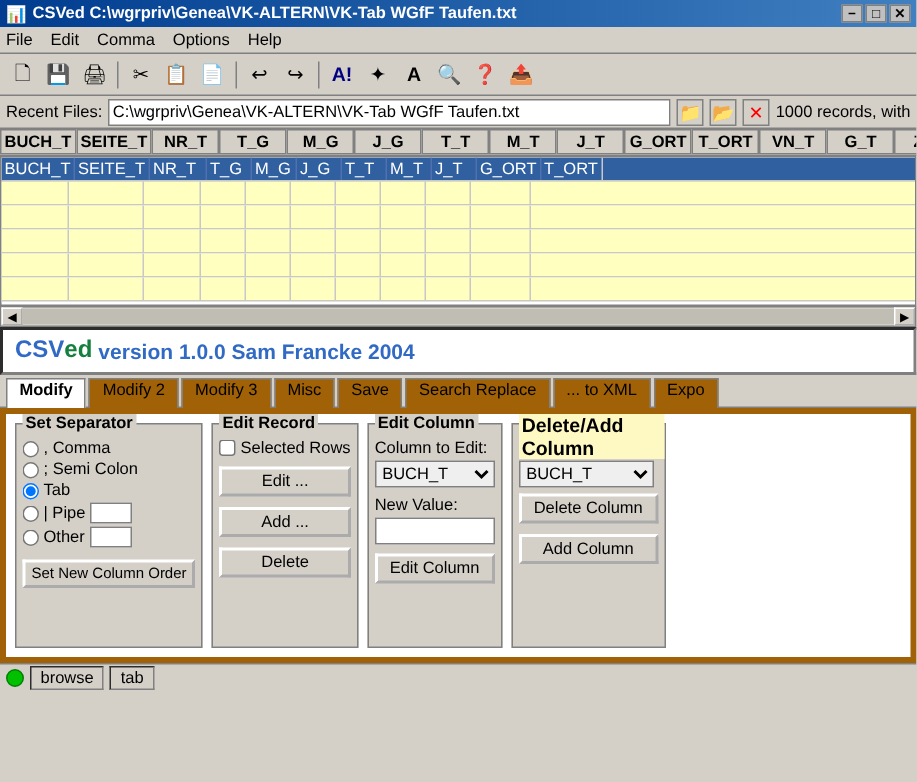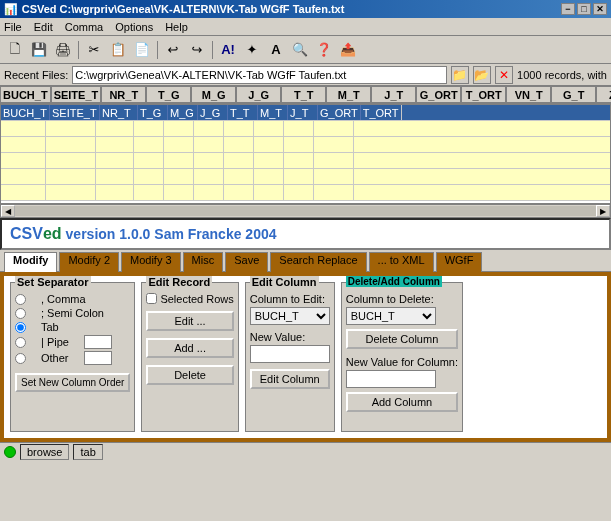--- a/index.html
+++ b/index.html
@@ -205,21 +205,21 @@
       position: absolute;
       top: -7px;
       left: 6px;
       background: #d4d0c8;
       padding: 0 2px;
       font-size: 11px;
       font-weight: bold;
     }
     
     .radio-group { display: flex; flex-direction: column; gap: 2px; margin-top: 4px; }
-    .radio-item { display: flex; align-items: center; gap: 15px; font-size: 11px; }
+    .radio-item { display: flex; align-items: center; gap: 3px; font-size: 11px; }
     .radio-item input[type=radio] { margin: 0; width: 11px; height: 11px; }
     .checkbox-item { display: flex; align-items: flex-start; gap: 3px; font-size: 11px; }
     .checkbox-item input[type=checkbox] { margin: 0; width: 11px; height: 11px; }
     
     .input-field {
       border: 1px solid #808080;
       background: white;
       height: 18px;
       font-size: 11px;
       padding: 0 2px;
@@ -433,21 +433,21 @@
 </div>
 
 <div id="tabs-bar" style="background:#d4d0c8;display:flex;gap:2px;padding:2px 4px 0 4px;height:22px;">
   <div class="tab-btn active">Modify</div>
   <div class="tab-btn">Modify 2</div>
   <div class="tab-btn">Modify 3</div>
   <div class="tab-btn">Misc</div>
   <div class="tab-btn">Save</div>
   <div class="tab-btn">Search Replace</div>
   <div class="tab-btn">... to XML</div>
-  <div class="tab-btn">WGfF</div>
+  <div class="tab-btn">Expo</div>
 </div>
 
 <div id="main-content" style="background:white;border:4px solid #a16207;padding:6px;display:flex;gap:6px;flex:1;min-height:170px;">
 
   <div class="section-panel" style="min-width:90px;padding:6px 4px 4px 4px;position:relative;">
     <div class="section-title" style="position:absolute;top:-7px;left:4px;background:#d4d0c8;padding:0 2px;font-size:11px;font-weight:bold;">Set Separator</div>
     <div class="radio-group" style="margin-top:4px;">
       <label class="radio-item">
         <input type="radio" name="sep" value="comma" style="">
         <span>, Comma</span>
@@ -503,35 +503,31 @@
     <div style="margin-top:6px;">
       <div style="font-size:11px;margin-bottom:2px;">New Value:</div>
       <input type="text" class="input-field" style="width: 80px;">
     </div>
     <div style="margin-top:6px;">
       <button class="action-btn">Edit Column</button>
     </div>
   </div>
 
   <div class="section-panel" style="min-width:100px;padding:6px 4px 4px 4px;position:relative;">
-    <div class="section-title" style="position:absolute;top:-7px;left:4px;background:#14b8a6;padding:0 2px;font-size:10px;font-weight:bold;">Delete/Add Column</div>
+    <div class="section-title" style="position:absolute;top:-7px;left:4px;background:#fef9c3;padding:0 2px;font-size:13px;font-weight:bold;">Delete/Add Column</div>
     <div style="margin-top:4px;">
       <div style="font-size:11px;margin-bottom:2px;">Column to Delete:</div>
       <select style="width:90px;height:18px;font-size:11px;border:1px solid #808080;">
         <option>BUCH_T</option>
       </select>
     </div>
     <div style="margin-top:4px;">
       <button class="action-btn">Delete Column</button>
     </div>
     <div style="margin-top:4px;">
-      <div style="font-size:11px;margin-bottom:2px;">New Value for Column:</div>
-      <input type="text" class="input-field" style="width: 90px;">
-    </div>
-    <div style="margin-top:4px;">
       <button class="action-btn">Add Column</button>
     </div>
   </div>
 
 </div>
 
 <div id="status-bar" style="background:#d4d0c8;border-top:1px solid #808080;display:flex;align-items:center;height:18px;gap:4px;padding:0 4px;">
   <div class="status-led"></div>
   <div class="status-item">browse</div>
   <div class="status-item">tab</div>

